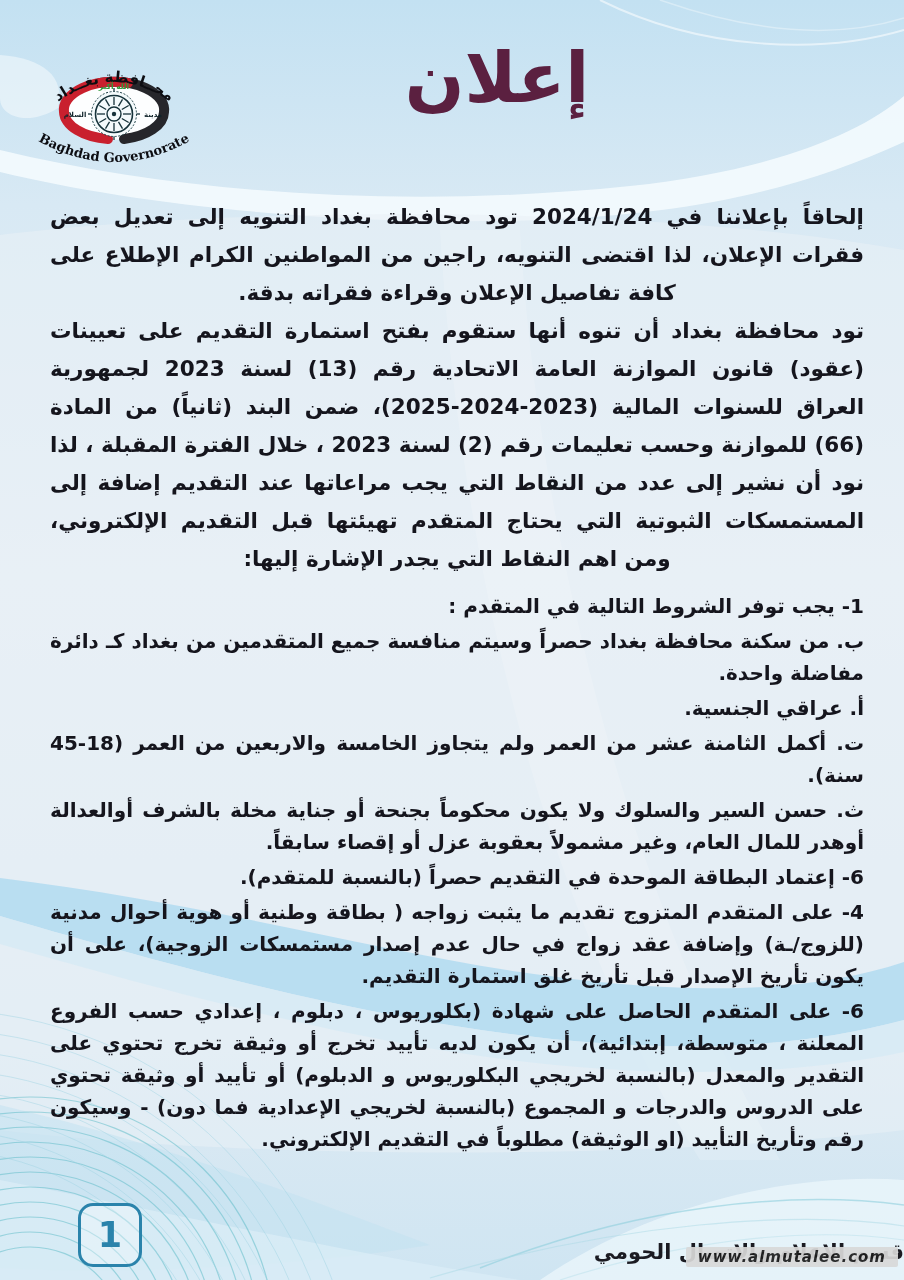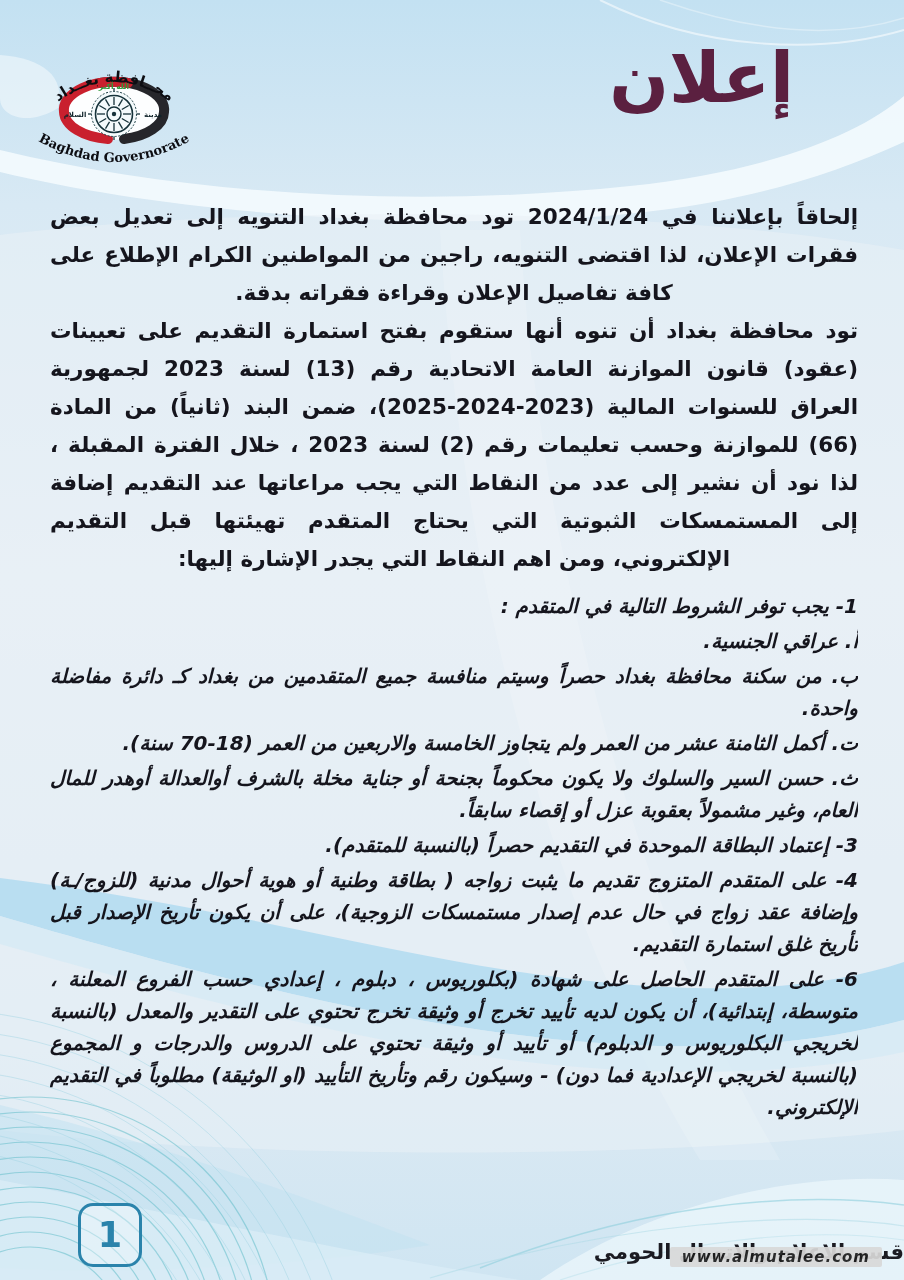--- a/index.html
+++ b/index.html
@@ -5,45 +5,45 @@
   html,body{margin:0;padding:0;background:#9db6c6;}
   .page{
     position:relative;width:904px;height:1280px;margin:0 auto;overflow:hidden;
     font-family:"DejaVu Sans",sans-serif;
     background:linear-gradient(180deg,var(--c-bg-top,#c3e1f2) 0%,#d8e9f4 16%,var(--c-bg-mid,#e7eff5) 45%,#ddeaf3 82%,#cfe5f2 100%);
   }
   .bg-svg{position:absolute;inset:0;width:100%;height:100%;}
   
   .logo-wrap{position:absolute;left:28px;top:50px;width:172px;height:126px;}
   .title{
-    position:absolute;top:36px;left:200px;right:110px;text-align:right;
+    position:absolute;top:36px;left:200px;right:110px;text-align:center;
     font-size:70px;font-weight:bold;color:var(--c-title,#5b2040);line-height:1.2;
   }
   
   .body{
-    position:absolute;top:198px;left:50px;right:46px;max-height:978px;overflow:hidden;
+    position:absolute;top:198px;left:50px;right:40px;max-height:978px;overflow:hidden;
     direction:rtl;color:var(--c-text,#15151d);font-weight:bold;
   }
   .p-intro{margin:0;font-size:21.5px;line-height:38px;text-align:justify;text-align-last:center;}
   .points{margin-top:12px;}
-  .p-point{margin:0 0 3px 0;font-size:20px;line-height:32px;text-align:justify;font-style:italic;}
+  .p-point{margin:0 0 3px 0;font-size:20px;line-height:32px;text-align:justify;}
   
   .page-badge{
     position:absolute;left:78px;top:1203px;width:58px;height:58px;
     border:3px solid var(--c-accent,#2a83ab);border-radius:15px;
     background:rgba(250,253,255,.35);
     display:flex;align-items:center;justify-content:center;
     color:var(--c-accent,#2a83ab);font-size:35px;font-weight:bold;
   }
   .dept{
     position:absolute;bottom:16px;left:0;right:0;text-align:right;direction:rtl;
     font-size:21px;font-weight:bold;color:#1b1b22;
   }
   .watermark{
-    position:absolute;right:22px;bottom:13px;
+    position:absolute;right:6px;bottom:13px;
     background:var(--c-wm-bg,#d9d9d9);opacity:.92;border-radius:2px;
     padding:1px 12px;font-style:italic;font-weight:bold;font-size:15px;
     letter-spacing:1px;color:#1c1c1c;
   }
 </style>
 </head>
 <body>
 
 <div class="page">
 
@@ -141,25 +141,25 @@
     </svg>
   </div>
 
   <div class="title">إعلان</div>
 
   <div class="body">
     <p class="p-intro">إلحاقاً بإعلاننا في 2024/1/24 تود محافظة بغداد التنويه إلى تعديل بعض فقرات الإعلان، لذا اقتضى التنويه، راجين من المواطنين الكرام الإطلاع على كافة تفاصيل الإعلان وقراءة فقراته بدقة.</p>
     <p class="p-intro">تود محافظة بغداد أن تنوه أنها ستقوم بفتح استمارة التقديم على تعيينات (عقود) قانون الموازنة العامة الاتحادية رقم (13) لسنة 2023 لجمهورية العراق للسنوات المالية (2023-2024-2025)، ضمن البند (ثانياً) من المادة (66) للموازنة وحسب تعليمات رقم (2) لسنة 2023 ، خلال الفترة المقبلة ، لذا نود أن نشير إلى عدد من النقاط التي يجب مراعاتها عند التقديم إضافة إلى المستمسكات الثبوتية التي يحتاج المتقدم تهيئتها قبل التقديم الإلكتروني، ومن اهم النقاط التي يجدر الإشارة إليها:</p>
     <div class="points">
       <p class="p-point">1- يجب توفر الشروط التالية في المتقدم :</p>
+      <p class="p-point">ب. من سكنة محافظة بغداد حصراً وسيتم منافسة جميع المتقدمين من بغداد كـ دائرة مفاضلة واحدة.</p>
       <p class="p-point">أ. عراقي الجنسية.</p>
-      <p class="p-point">ب. من سكنة محافظة بغداد حصراً وسيتم منافسة جميع المتقدمين من بغداد كـ دائرة مفاضلة واحدة.</p>
-      <p class="p-point">ت. أكمل الثامنة عشر من العمر ولم يتجاوز الخامسة والاربعين من العمر (18-70 سنة).</p>
+      <p class="p-point">ت. أكمل الثامنة عشر من العمر ولم يتجاوز الخامسة والاربعين من العمر (18-45 سنة).</p>
       <p class="p-point">ث. حسن السير والسلوك ولا يكون محكوماً بجنحة أو جناية مخلة بالشرف أوالعدالة أوهدر للمال العام، وغير مشمولاً بعقوبة عزل أو إقصاء سابقاً.</p>
-      <p class="p-point">3- إعتماد البطاقة الموحدة في التقديم حصراً (بالنسبة للمتقدم).</p>
+      <p class="p-point">6- إعتماد البطاقة الموحدة في التقديم حصراً (بالنسبة للمتقدم).</p>
       <p class="p-point">4- على المتقدم المتزوج تقديم ما يثبت زواجه ( بطاقة وطنية أو هوية أحوال مدنية (للزوج/ـة) وإضافة عقد زواج في حال عدم إصدار مستمسكات الزوجية)، على أن يكون تأريخ الإصدار قبل تأريخ غلق استمارة التقديم.</p>
       <p class="p-point">6- على المتقدم الحاصل على شهادة (بكلوريوس ، دبلوم ، إعدادي حسب الفروع المعلنة ، متوسطة، إبتدائية)، أن يكون لديه تأييد تخرج أو وثيقة تخرج تحتوي على التقدير والمعدل (بالنسبة لخريجي البكلوريوس و الدبلوم) أو تأييد أو وثيقة تحتوي على الدروس والدرجات و المجموع (بالنسبة لخريجي الإعدادية فما دون) - وسيكون رقم وتأريخ التأييد (او الوثيقة) مطلوباً في التقديم الإلكتروني.</p>
     </div>
   </div>
 
   <div class="page-badge">
     <span>1</span>
   </div>
   <div class="dept">قسم الاعلام والاتصال الحومي</div>
   <div class="watermark">www.almutalee.com</div>

